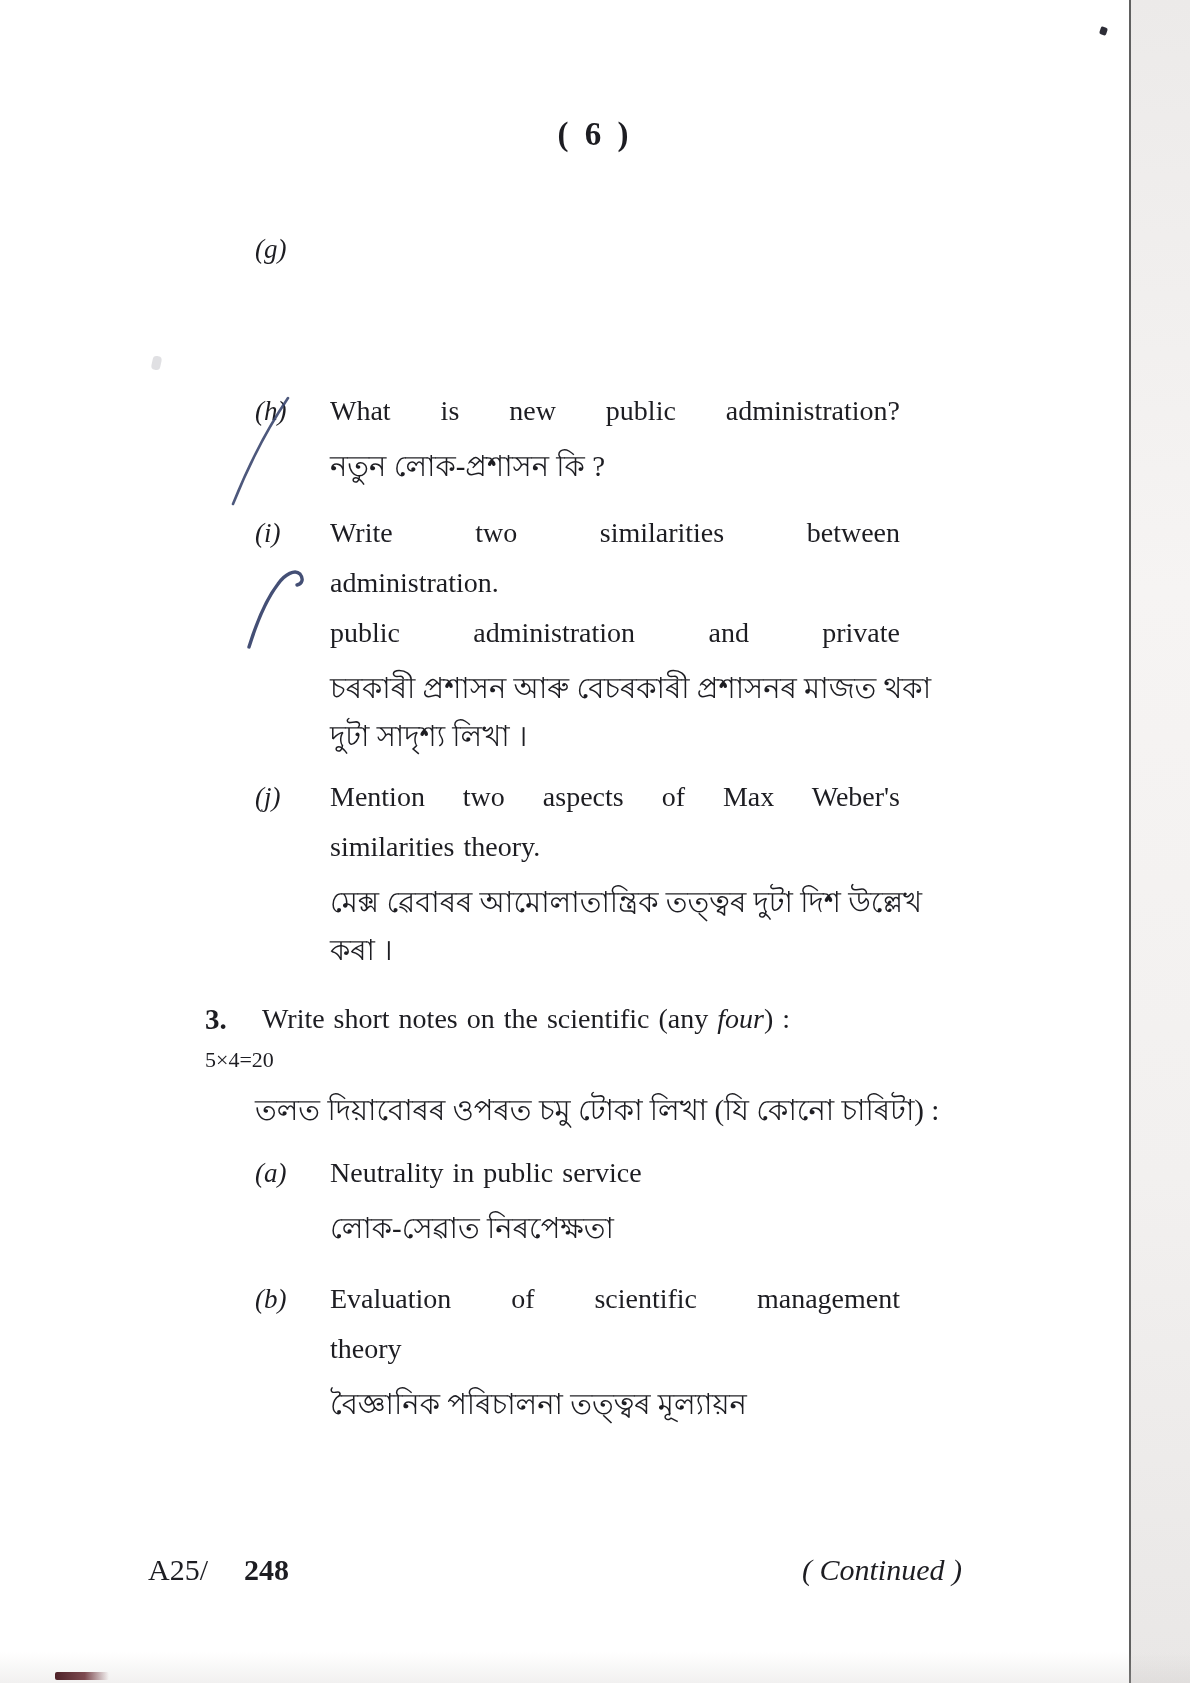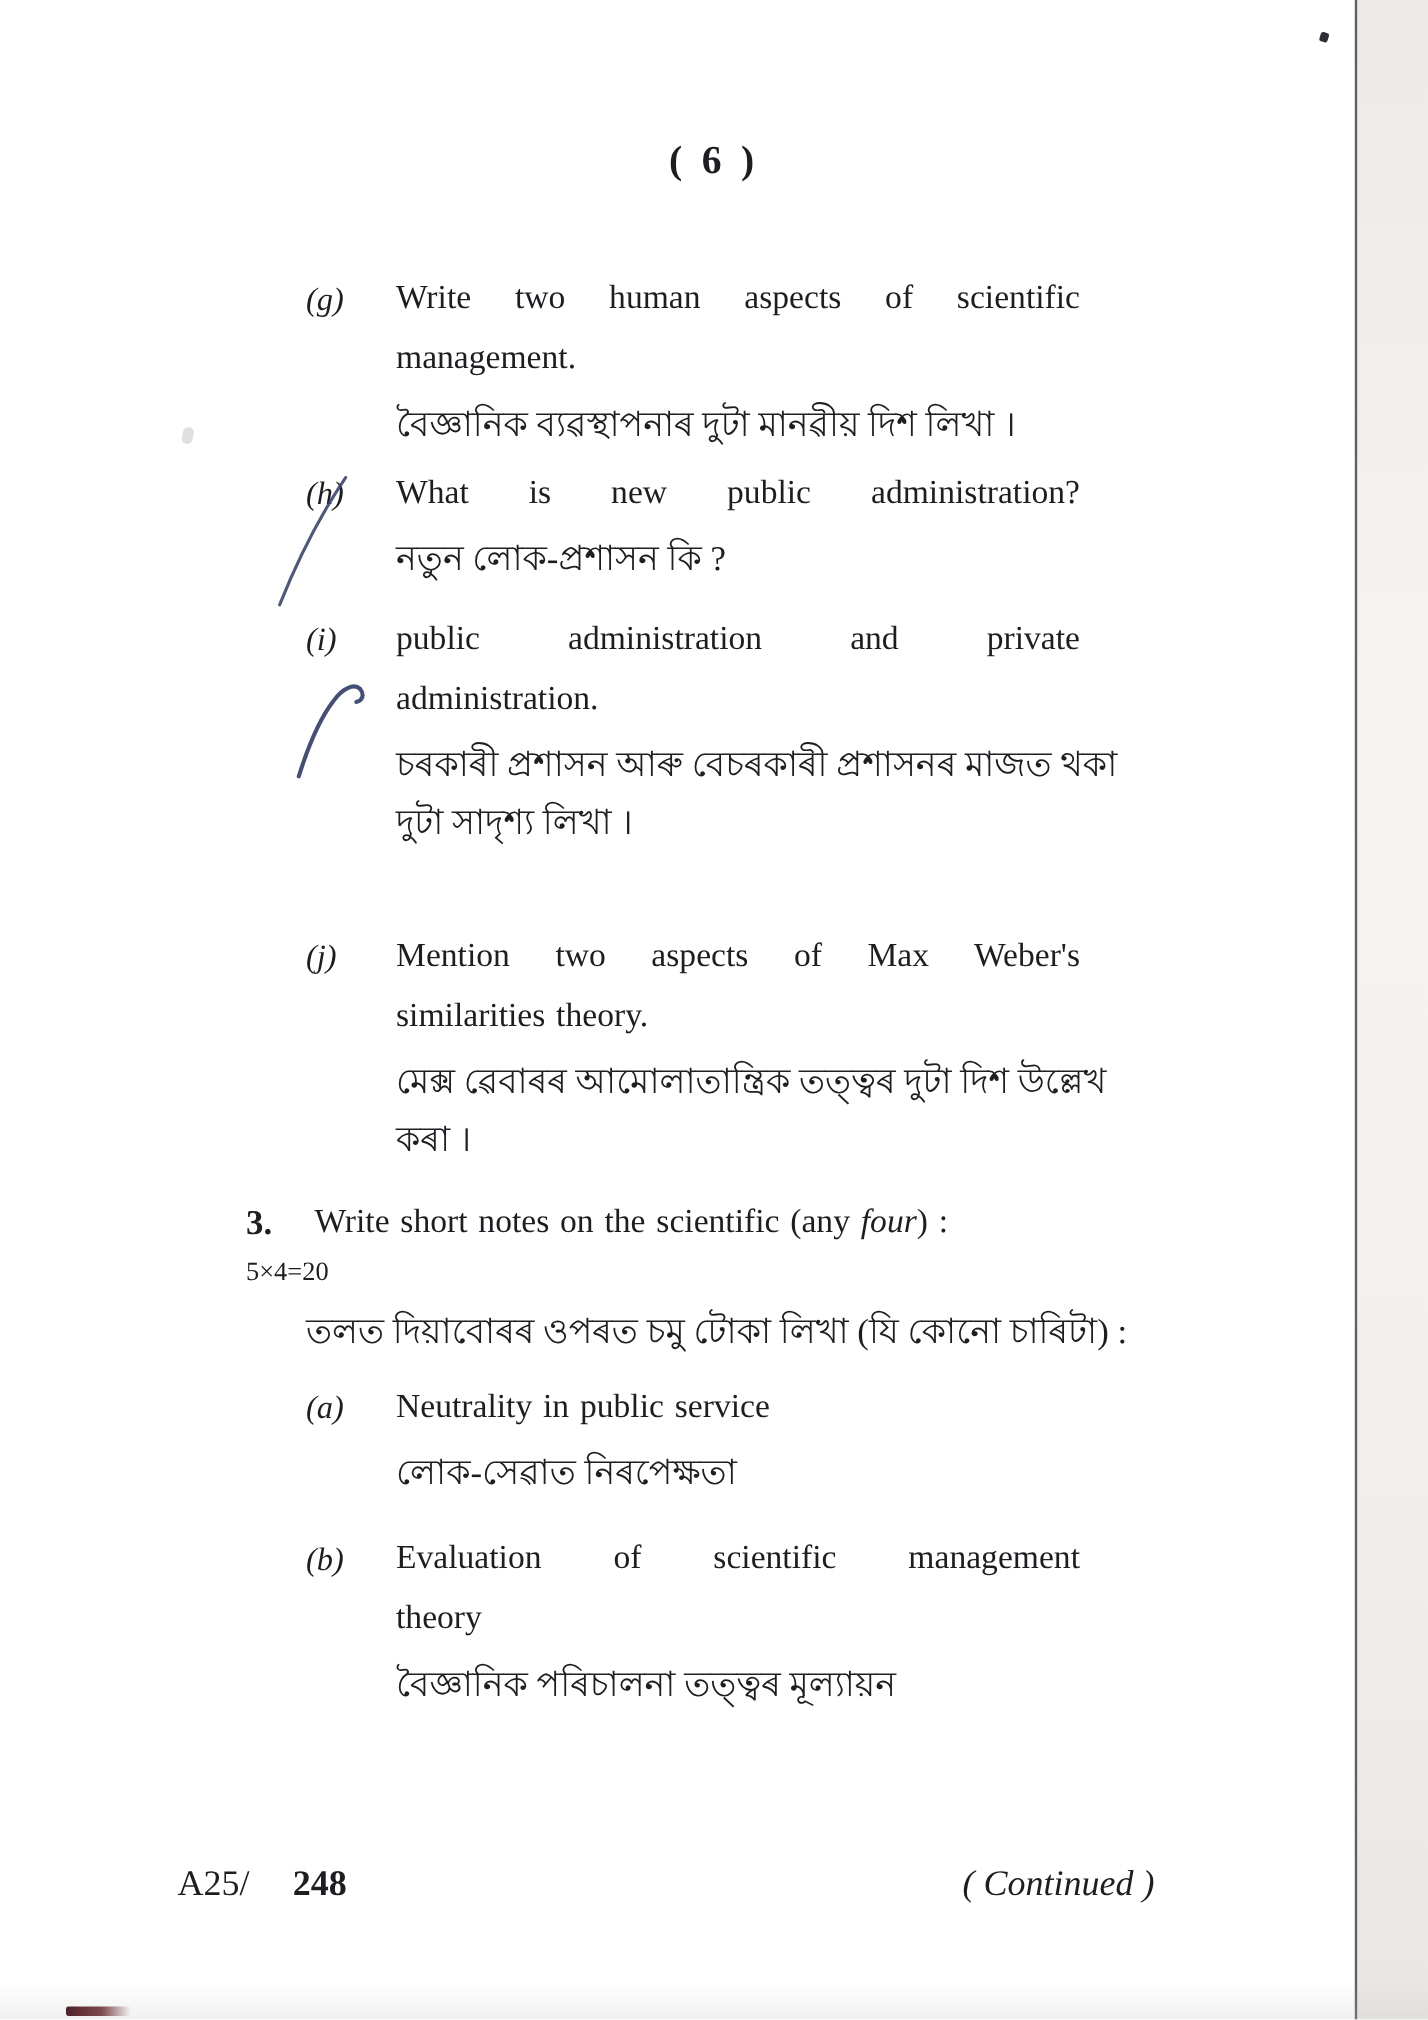--- a/index.html
+++ b/index.html
@@ -68,40 +68,36 @@
   <div class="scan-edge-line"></div>
   <div class="dot-top-right"></div>
   <div class="smudge-left"></div>
   <div class="bottom-band"></div>
   <div class="smudge-bottom-left"></div>
 
   <div class="page-num">(  6  )</div>
 
   <section class="q-block" id="blk-g">
     <span class="q-label">(g)</span>
-    <div class="q-text">
-      <div class="en jl">Write two human aspects of scientific</div>
-      <div class="en">management.</div>
-      <div class="as">বৈজ্ঞানিক ব্যৱস্থাপনাৰ দুটা মানৱীয় দিশ লিখা ।</div>
-    </div>
   </section>
 
   <section class="q-block" id="blk-h">
     <span class="q-label">(h)</span>
     <div class="q-text">
       <div class="en jl">What is new public administration?</div>
       <div class="as">নতুন লোক-প্ৰশাসন কি ?</div>
     </div>
   </section>
 
   <section class="q-block" id="blk-i">
     <span class="q-label">(i)</span>
     <div class="q-text">
+      <div class="en jl">Write two similarities between</div>
+      <div class="en">administration.</div>
       <div class="en jl">public administration and private</div>
-      <div class="en">administration.</div>
       <div class="as jl">চৰকাৰী প্ৰশাসন আৰু বেচৰকাৰী প্ৰশাসনৰ মাজত থকা</div>
       <div class="as">দুটা সাদৃশ্য লিখা ।</div>
     </div>
   </section>
 
   <section class="q-block" id="blk-j">
     <span class="q-label">(j)</span>
     <div class="q-text">
       <div class="en jl">Mention two aspects of Max Weber's</div>
       <div class="en">similarities theory.</div>

